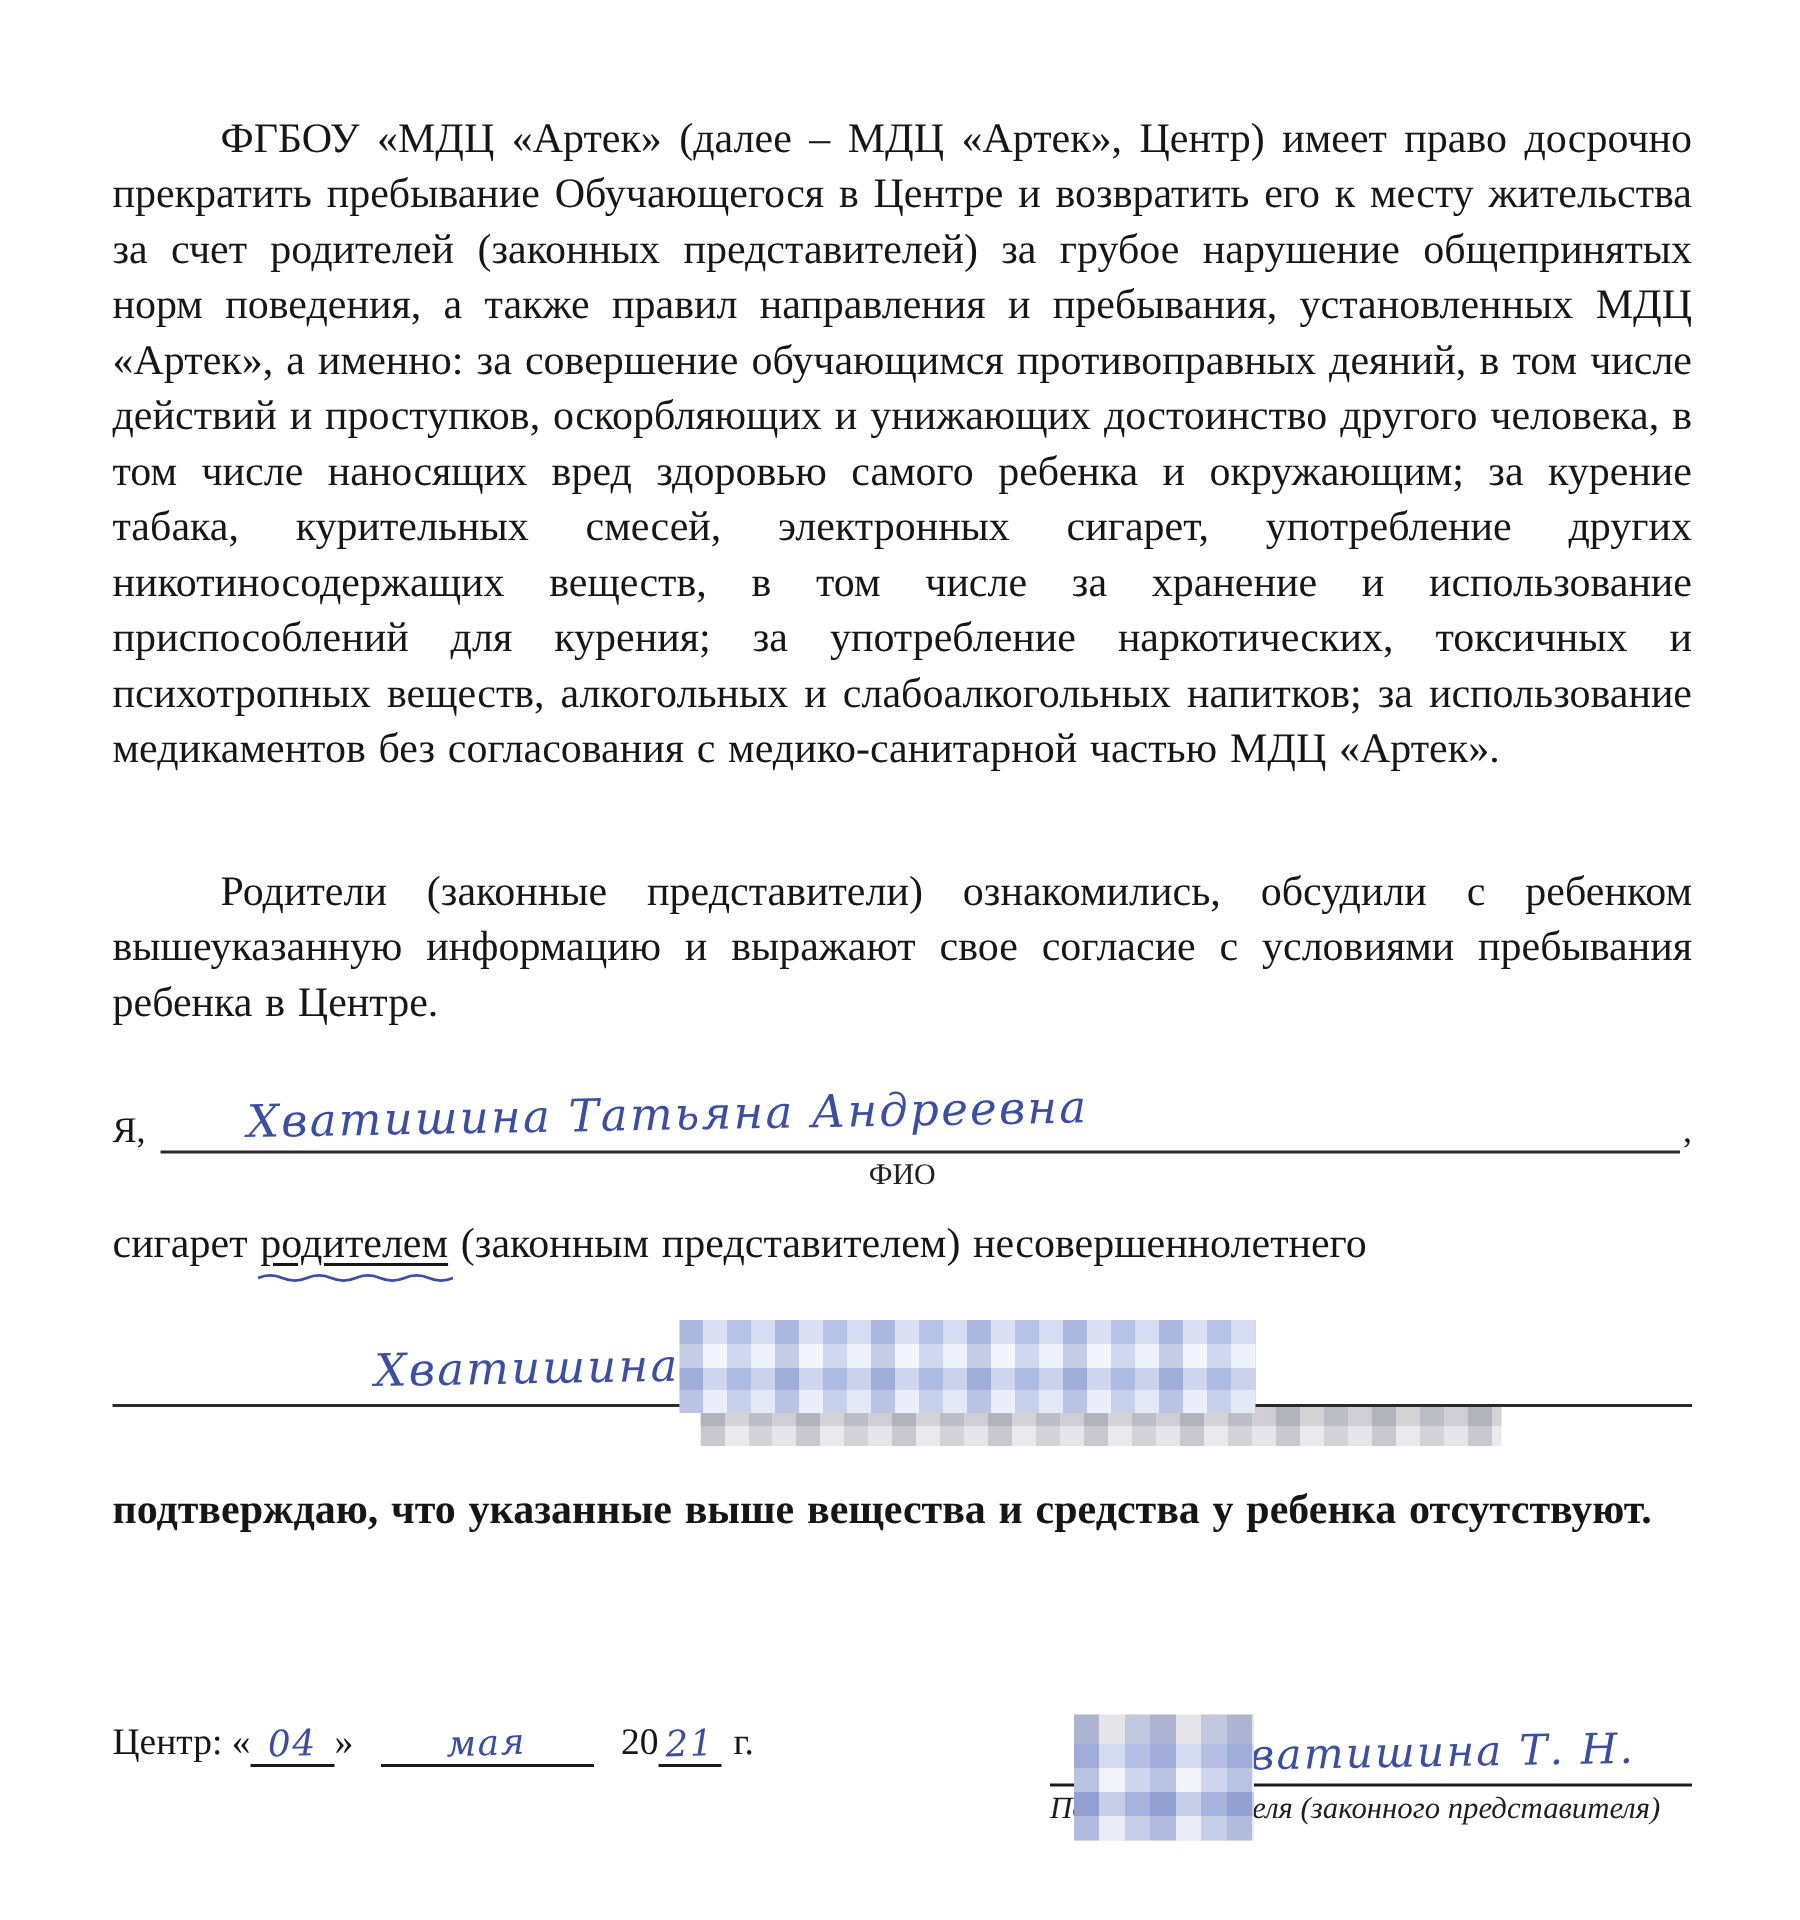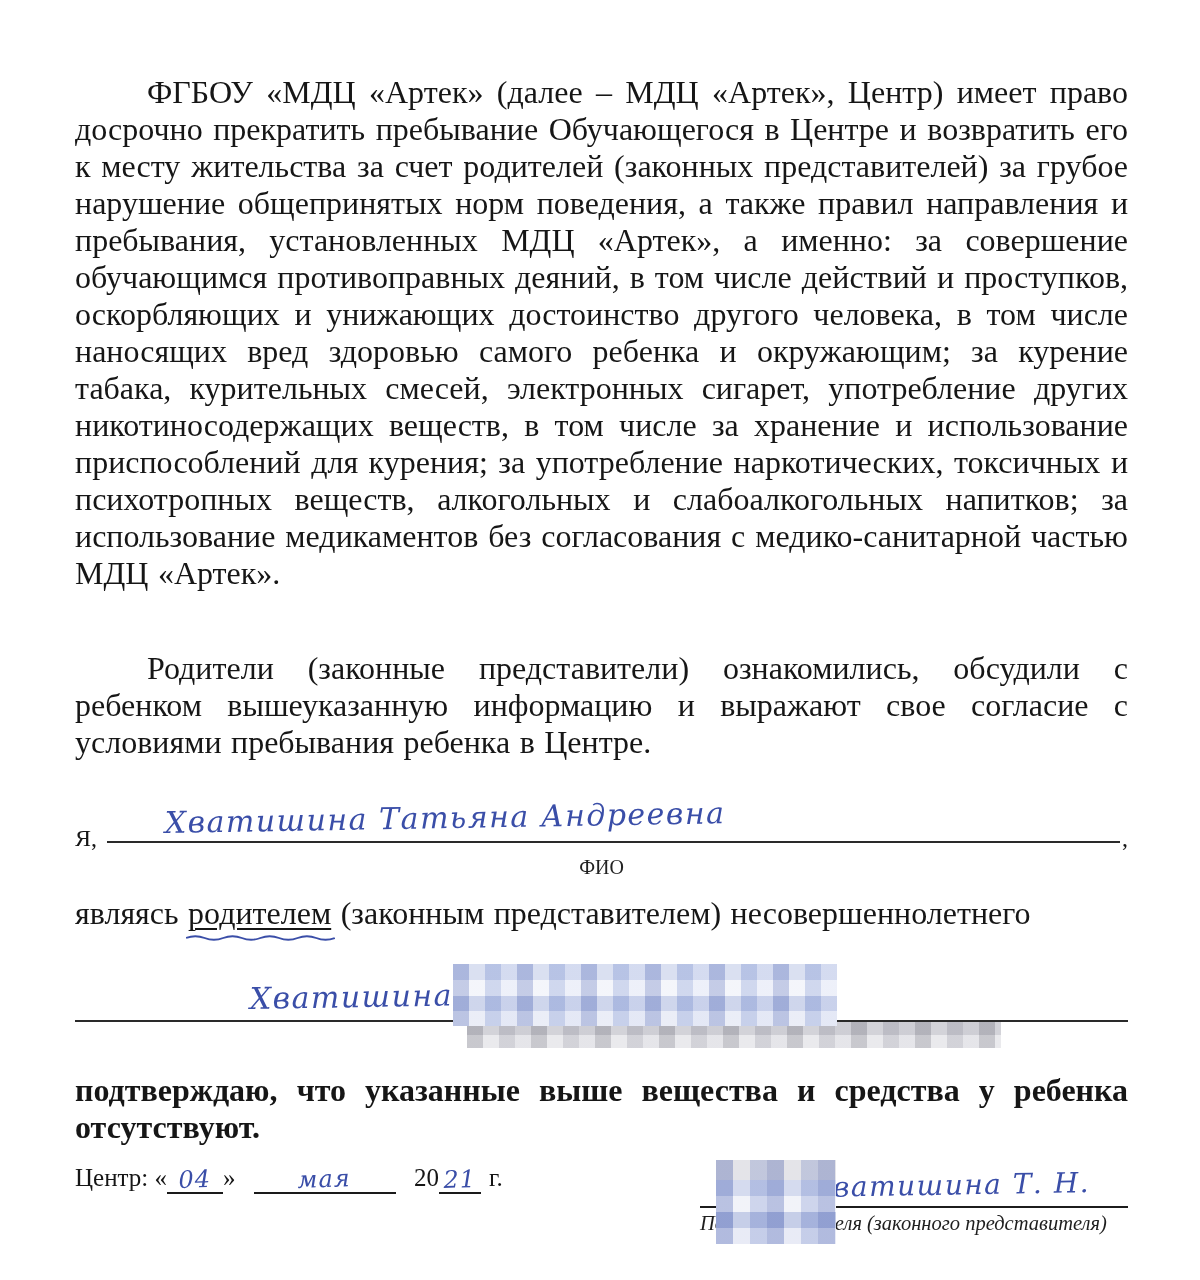--- a/index.html
+++ b/index.html
@@ -8,32 +8,32 @@
     font-family:"Liberation Serif", serif;color:#161616;
     -webkit-font-smoothing:antialiased;
   }
   .page{
     box-sizing:border-box;width:1200px;height:1280px;
     padding:50px 72px 62px 75px;
     display:flex;flex-direction:column;position:relative;
   }
   .title{ text-align:center;font-weight:bold;font-size:25px;line-height:34px;letter-spacing:.2px; }
   .para{
-    margin:0;font-size:32px;line-height:37px;text-align:justify;word-spacing:1.5px;
+    margin:0;font-size:28px;line-height:37px;text-align:justify;word-spacing:1.5px;
   }
   .indent{ text-indent:72px; }
   .p1{ margin-top:24px; }
   .p2{ margin-top:58px; }
 
   
   .fio-block{ margin-top:44px; }
   .fio-line{ display:flex;align-items:flex-end;font-size:24px; }
   .ya{ line-height:30px; }
   .write-line{
-    flex:1;position:relative;height:36px;margin:0 2px 10px 10px;
+    flex:1;position:relative;height:36px;margin:0 2px 0 10px;
     border-bottom:2px solid #2a2a2a;
   }
   .comma{ line-height:30px; }
   .fio-caption{
     text-align:center;font-size:20px;margin-top:3px;color:#222;
   }
 
   
   .hand{
     font-family:"DejaVu Serif", serif;font-style:italic;color:#3a4ea8;
@@ -105,21 +105,21 @@
       <span class="ya">Я,</span>
       <span class="write-line">
         <span class="hand hand-name">Хватишина Татьяна Андреевна</span>
       </span>
       <span class="comma">,</span>
     </div>
     <div class="fio-caption">ФИО</div>
   </div>
 
   <p class="para being">
-    <span>являясь</span>
+    <span>сигарет</span>
     <span class="uword"><span>родителем</span><svg class="wavy" viewBox="0 0 120 8" preserveAspectRatio="none">
           <path d="M0 4 Q 7.5 0.5, 15 4 T 30 4 T 45 4 T 60 4 T 75 4 T 90 4 T 105 4 T 120 4" fill="none" stroke="#3a4ea8" stroke-width="1.8"></path>
         </svg></span>
     <span>(законным представителем) несовершеннолетнего</span>
   </p>
 
   <div class="child-block">
     <div class="child-line">
       <span class="hand hand-child">Хватишина</span>
       <div class="mosaic mosaic-blue"></div>

